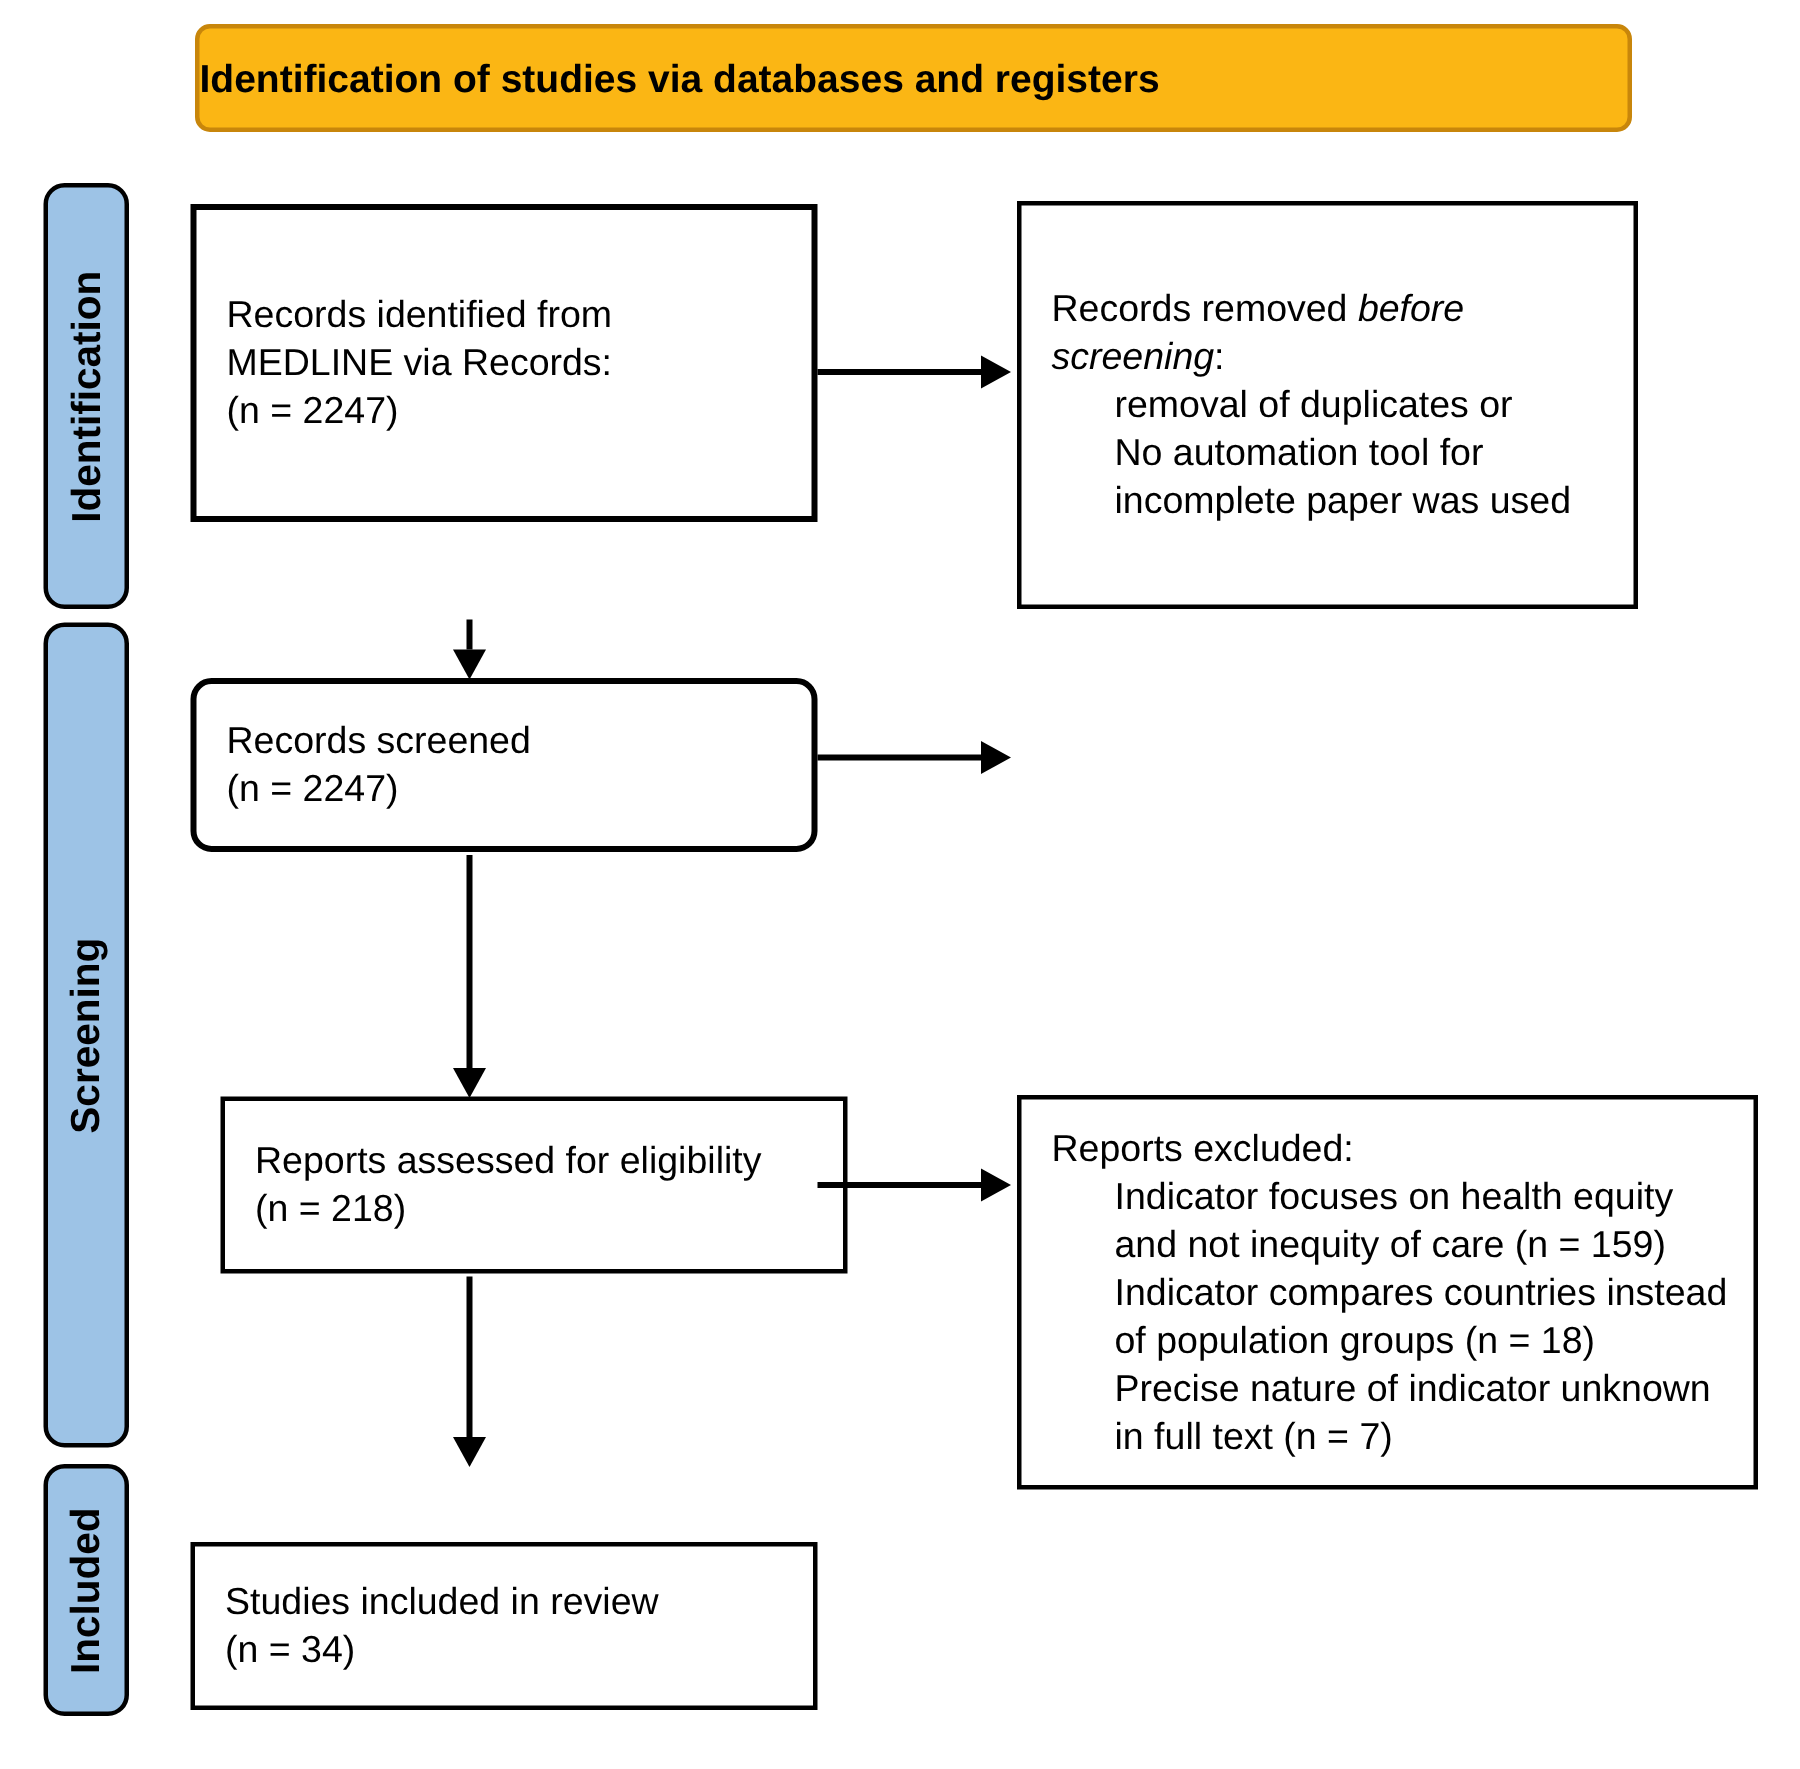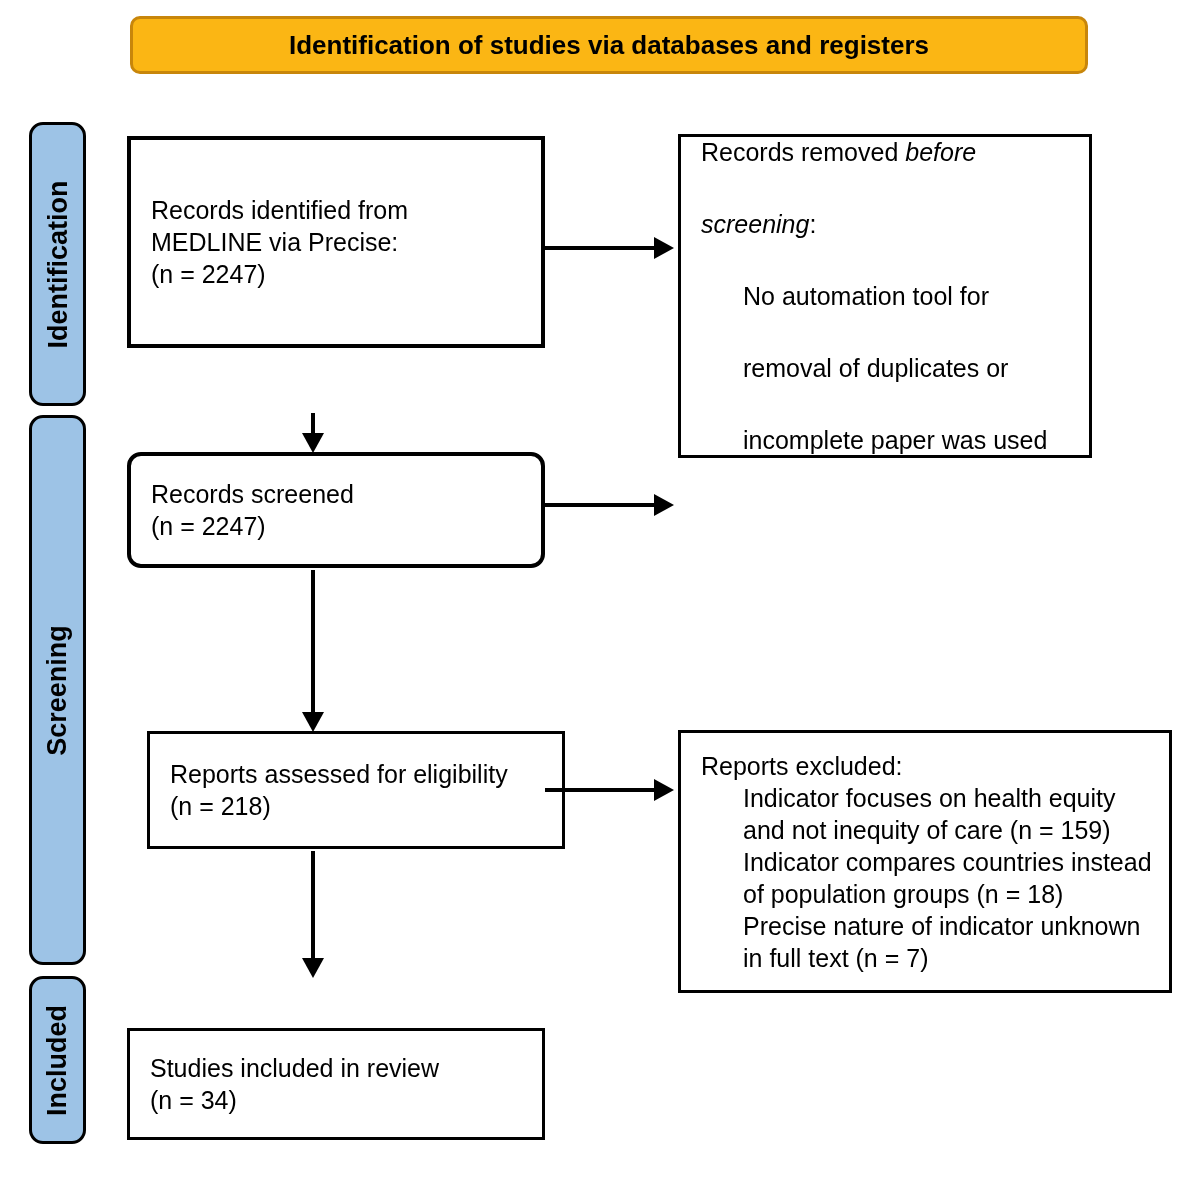--- a/index.html
+++ b/index.html
@@ -7,25 +7,25 @@
     --banner-border:#C8860B;
     --stage-fill:#9DC3E6;
     --line-color:#000000;
   }
   *{box-sizing:border-box;}
   html,body{margin:0;padding:0;background:#ffffff;}
   body{font-family:"Liberation Sans","DejaVu Sans",sans-serif;color:#000;}
   .canvas{position:relative;width:1200px;height:1179px;background:#fff;overflow:hidden;}
 
   .banner{
-    position:absolute;left:130px;top:16px;width:958px;height:58px;
+    position:absolute;left:130px;top:16px;width:958px;height:72px;
     background:var(--banner-fill);
     border:3px solid var(--banner-border);
     border-radius:10px;
-    display:flex;align-items:center;justify-content:center;
+    display:flex;align-items:center;
     font-size:26px;font-weight:bold;
   }
 
   .stage{
     position:absolute;left:29px;width:57px;
     background:var(--stage-fill);
     border:3px solid var(--line-color);
     border-radius:14px;
     display:flex;align-items:center;justify-content:center;
   }
@@ -42,21 +42,21 @@
     position:absolute;background:#fff;
     border:3px solid var(--line-color);
     display:flex;flex-direction:column;justify-content:center;
     font-size:25px;line-height:32px;
     padding:10px 14px 10px 20px;
   }
   .fbox .indent{padding-left:42px;}
   .col-left{left:127px;width:418px;}
   .col-right{left:678px;width:414px;}
   .box-records-identified{top:136px;height:212px;border-width:4px;}
-  .box-records-removed{top:134px;height:324px;gap:40px;}
+  .box-records-removed{top:134px;height:272px;}
   .box-records-screened{top:452px;height:116px;border-width:4px;border-radius:14px;}
   .box-records-excluded{top:450px;height:115px;}
   .box-reports-assessed{top:731px;height:118px;margin-left:20px;}
   .box-reports-excluded{top:730px;height:263px;width:494px;}
   .box-studies-included{top:1028px;height:112px;}
 
   .hline{position:absolute;height:4px;background:var(--line-color);}
   .vline{position:absolute;width:4px;background:var(--line-color);}
   .head-right{
     position:absolute;width:0;height:0;
@@ -85,21 +85,21 @@
   </div>
   <div class="stage stage-screening">
     <span class="rot">Screening</span>
   </div>
   <div class="stage stage-included">
     <span class="rot">Included</span>
   </div>
 
   <div class="fbox col-left box-records-identified">
     <div>Records identified from</div>
-    <div>MEDLINE via Precise:</div>
+    <div>MEDLINE via Records:</div>
     <div>(n = 2247)</div>
   </div>
 
   <div class="fbox col-left box-records-screened">
     <div>Records screened</div>
     <div>(n = 2247)</div>
   </div>
 
   <div class="fbox col-left box-reports-assessed">
     <div>Reports assessed for eligibility</div>
@@ -107,22 +107,22 @@
   </div>
 
   <div class="fbox col-left box-studies-included">
     <div>Studies included in review</div>
     <div>(n = 34)</div>
   </div>
 
   <div class="fbox col-right box-records-removed">
     <div><span>Records removed </span><i>before</i></div>
     <div><i>screening</i><span>:</span></div>
+    <div class="indent">removal of duplicates or</div>
     <div class="indent">No automation tool for</div>
-    <div class="indent">removal of duplicates or</div>
     <div class="indent">incomplete paper was used</div>
   </div>
 
 
   <div class="fbox col-right box-reports-excluded">
     <div>Reports excluded:</div>
     <div class="indent">Indicator focuses on health equity</div>
     <div class="indent">and not inequity of care (n = 159)</div>
     <div class="indent">Indicator compares countries instead</div>
     <div class="indent">of population groups (n = 18)</div>

